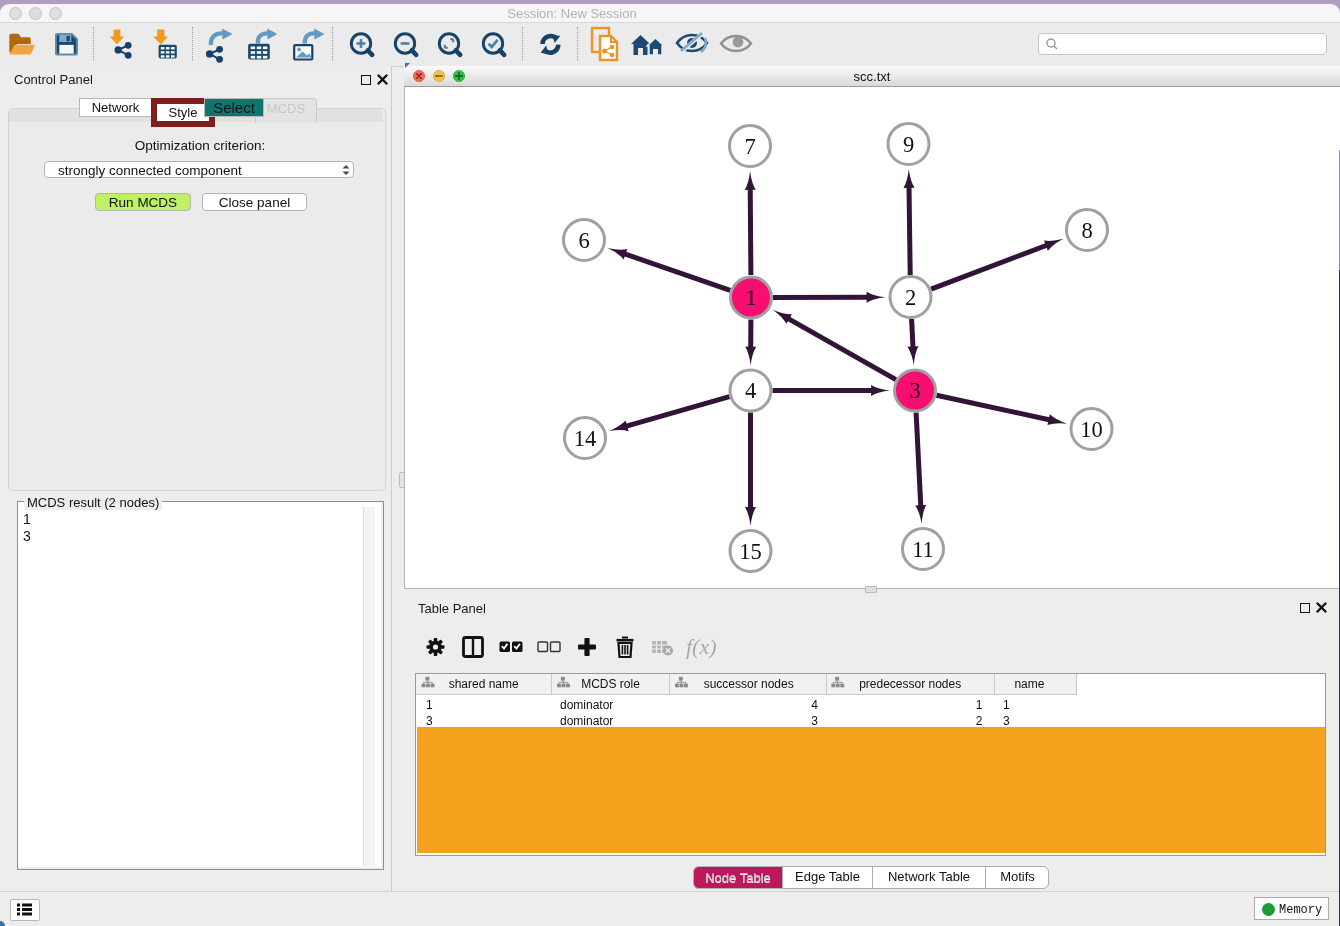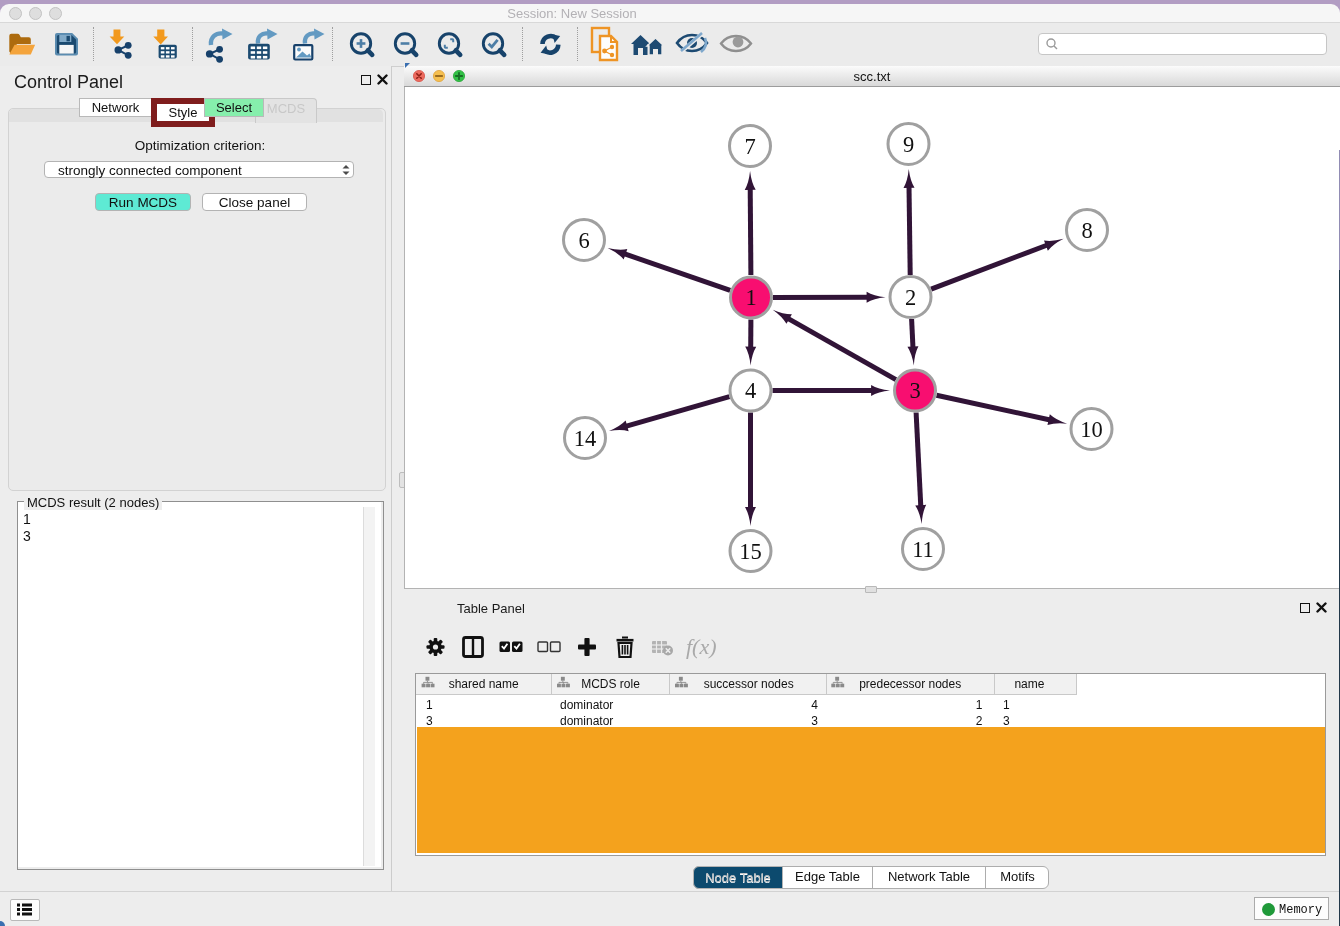--- a/index.html
+++ b/index.html
@@ -169,40 +169,40 @@
 <div class="abs" style="left:332px;top:27px;height:34px;border-left:1px dotted #9e9e9e;"></div>
 <div class="abs" style="left:522px;top:27px;height:34px;border-left:1px dotted #9e9e9e;"></div>
 <div class="abs" style="left:577px;top:27px;height:34px;border-left:1px dotted #9e9e9e;"></div>
 <div class="abs" style="left:1038px;top:33px;width:287px;height:20px;background:#fff;border:1px solid #c6c6c6;border-radius:4px;"></div>
 <svg class="abs" style="left:1045px;top:37px;" width="14" height="14" viewBox="0 0 14 14">
   <circle cx="6" cy="6" r="4" fill="none" stroke="#9a9a9a" stroke-width="1.4"></circle>
   <line x1="9" y1="9" x2="12" y2="12" stroke="#9a9a9a" stroke-width="1.4"></line>
 </svg>
 
 <div class="abs" style="left:0;top:66px;width:391px;height:826px;background:#ededed;border-right:1px solid #cccccc;"></div>
-<div class="abs" style="left:14px;top:72px;font-size:18px;color:#1a1a1a;">Control Panel</div>
+<div class="abs" style="left:14px;top:72px;font-size:13px;color:#1a1a1a;">Control Panel</div>
 <div class="abs" style="left:361px;top:75px;width:8px;height:8px;border:1.5px solid #111;"></div>
 <svg class="abs" style="left:377px;top:74px;" width="11" height="11" viewBox="0 0 11 11">
  <path d="M1.5 1.5 L9.5 9.5 M9.5 1.5 L1.5 9.5" stroke="#111" stroke-width="2.4" stroke-linecap="round"></path>
 </svg>
 
 <div class="abs" style="left:8px;top:108px;width:376px;height:381px;background:#ebebeb;border:1px solid #d2d2d2;border-radius:5px;"></div>
 <div class="abs" style="left:9px;top:109px;width:374px;height:13px;background:#e1e1e1;border-radius:5px 5px 0 0;"></div>
 <div class="abs" style="left:255px;top:98px;width:60px;height:24px;background:#e3e3e3;border:1px solid #c9c9c9;border-bottom:none;border-radius:4px 4px 0 0;text-align:center;font-size:13px;line-height:19px;color:#c8c8c8;">MCDS</div>
 <div class="abs" style="left:79px;top:98px;width:71px;height:17px;background:#fff;border:1px solid #b9b9b9;text-align:center;font-size:13px;line-height:17px;color:#111;">Network</div>
 <div class="abs" style="left:151px;top:98px;width:52px;height:17px;background:#fff;border:6px solid #7f1d1d;text-align:center;font-size:13px;line-height:17px;color:#111;">Style</div>
-<div class="abs" style="left:204px;top:98px;width:58px;height:17px;background:#86efac;border:1px solid #b9b9b9;text-align:center;font-size:13px;line-height:17px;color:#111;">Select</div>
+<div class="abs" style="left:204px;top:98px;width:58px;height:17px;background:#0f766e;border:1px solid #b9b9b9;text-align:center;font-size:15px;line-height:17px;color:#111;">Select</div>
 
 <div class="abs" style="left:0;top:138px;width:400px;text-align:center;font-size:13.5px;color:#111;">Optimization criterion:</div>
 <div class="abs" style="left:44px;top:161px;width:310px;height:17px;background:#fff;border:1px solid #b3b3b3;border-radius:4px;font-size:13.5px;line-height:17px;color:#111;padding-left:13px;box-sizing:border-box;">strongly connected component</div>
 <svg class="abs" style="left:341px;top:164px;" width="10" height="12" viewBox="0 0 10 12">
   <path d="M1.5 4.4 L5 1 L8.5 4.4 Z" fill="#4a4a4a"></path>
   <path d="M1.5 7.6 L5 11 L8.5 7.6 Z" fill="#4a4a4a"></path>
 </svg>
-<div class="abs" style="left:95px;top:193px;width:96px;height:18px;background:#5eead4;border:1px solid #b3b3b3;border-radius:4px;text-align:center;font-size:13.5px;line-height:18px;color:#111;box-sizing:border-box;">Run MCDS</div>
+<div class="abs" style="left:95px;top:193px;width:96px;height:18px;background:#bef264;border:1px solid #b3b3b3;border-radius:4px;text-align:center;font-size:13.5px;line-height:18px;color:#111;box-sizing:border-box;">Run MCDS</div>
 <div class="abs" style="left:202px;top:193px;width:105px;height:18px;background:#fff;border:1px solid #b3b3b3;border-radius:4px;text-align:center;font-size:13.5px;line-height:18px;color:#111;box-sizing:border-box;">Close panel</div>
 
 <div class="abs" style="left:17px;top:501px;width:365px;height:367px;border:1px solid #8f8f8f;"></div>
 <div class="abs" style="left:18px;top:502px;width:363px;height:365px;background:#ffffff;"></div>
 <div class="abs" style="left:24px;top:495px;background:#ededed;padding:0 3px;font-size:13px;color:#111;">MCDS result (2 nodes)</div>
 <div class="abs" style="left:363px;top:507px;width:11px;height:359px;background:#f3f3f3;border-left:1px solid #dcdcdc;"></div>
 <div class="abs" style="left:23px;top:511px;font-size:14px;color:#111;line-height:16.5px;">1<br>3</div>
 
 <div class="abs" style="left:399px;top:472px;width:5px;height:14px;background:#e3e3e3;border:1px solid #bdbdbd;border-radius:2px;"></div>
 
@@ -266,21 +266,21 @@
     <text x="180" y="357.5">14</text>
     <text x="686.5" y="348.5">10</text>
     <text x="345.5" y="470.5">15</text>
     <text x="518" y="468.5">11</text>
   </g>
 </svg>
 
 <div class="abs" style="left:865px;top:586px;width:10px;height:5px;background:#e0e0e0;border:1px solid #b9b9b9;border-radius:1px;"></div>
 
 <div class="abs" style="left:404px;top:597px;width:936px;height:295px;background:#ededed;"></div>
-<div class="abs" style="left:418px;top:601px;font-size:13px;color:#1a1a1a;margin-left:39px;">Table Panel</div>
+<div class="abs" style="left:418px;top:601px;font-size:13px;color:#1a1a1a;">Table Panel</div>
 <div class="abs" style="left:1300px;top:603px;width:8px;height:8px;border:1.5px solid #111;"></div>
 <svg class="abs" style="left:1316px;top:602px;" width="11" height="11" viewBox="0 0 11 11">
  <path d="M1.5 1.5 L9.5 9.5 M9.5 1.5 L1.5 9.5" stroke="#111" stroke-width="2.4" stroke-linecap="round"></path>
 </svg>
 <svg id="tbl-icons" class="abs" style="left:404px;top:625px;" width="936" height="45" viewBox="0 0 936 45">
 
   <g transform="translate(31.5,22)" fill="#111">
     <g>
       <rect x="-1.8" y="-9" width="3.6" height="5" rx="1"></rect>
       <rect x="-1.8" y="4" width="3.6" height="5" rx="1"></rect>
@@ -403,21 +403,21 @@
     <text x="144" y="29.5">dominator</text>
     <text x="402" y="29.5" text-anchor="end">3</text>
     <text x="566.5" y="29.5" text-anchor="end">2</text>
     <text x="587" y="29.5">3</text>
   </g>
 </svg>
 
 <div class="abs" style="left:416.5px;top:727px;width:908px;height:126px;background:#f4a21d;"></div>
 
 <div class="abs" style="left:693px;top:866px;width:356px;height:23px;background:#fff;border:1px solid #adadad;border-radius:6px;box-sizing:border-box;"></div>
-<div class="abs" style="left:693px;top:866px;width:90px;height:23px;background:#0c4a6e;border:1px solid #b3b3b3;border-radius:6px 0 0 6px;box-sizing:border-box;text-align:center;font-size:13px;line-height:21px;color:#c6c6c6;text-shadow:0 1px 0 #fff;">Node Table</div>
+<div class="abs" style="left:693px;top:866px;width:90px;height:23px;background:#be185d;border:1px solid #b3b3b3;border-radius:6px 0 0 6px;box-sizing:border-box;text-align:center;font-size:13px;line-height:21px;color:#c6c6c6;text-shadow:0 1px 0 #fff;">Node Table</div>
 <div class="abs" style="left:783px;top:866px;width:90px;height:23px;border-right:1px solid #adadad;box-sizing:border-box;text-align:center;font-size:13px;line-height:21px;color:#111;">Edge Table</div>
 <div class="abs" style="left:873px;top:866px;width:113px;height:23px;border-right:1px solid #adadad;box-sizing:border-box;text-align:center;font-size:13px;line-height:21px;color:#111;">Network Table</div>
 <div class="abs" style="left:986px;top:866px;width:63px;height:23px;box-sizing:border-box;text-align:center;font-size:13px;line-height:21px;color:#111;">Motifs</div>
 
 <div class="abs" style="left:0;top:891px;width:1340px;height:35px;background:#ededed;border-top:1px solid #d2d2d2;"></div>
 <div class="abs" style="left:10px;top:899px;width:28px;height:20px;background:#fdfdfd;border:1px solid #b9b9b9;border-radius:2px;"></div>
 <svg class="abs" style="left:17px;top:903px;" width="15" height="13" viewBox="0 0 15 13">
   <g fill="#111">
     <rect x="0" y="0.5" width="3" height="3"></rect>
       <rect x="5" y="0.5" width="10" height="3"></rect>

